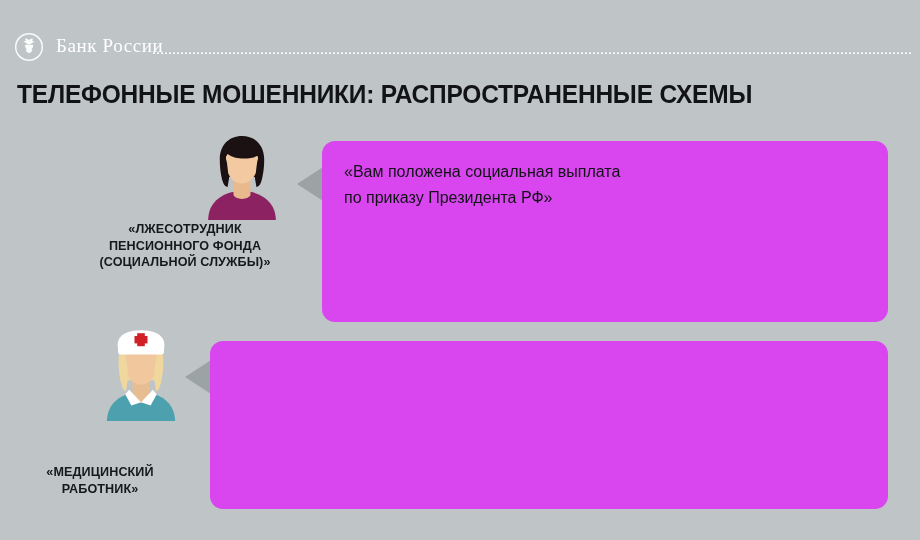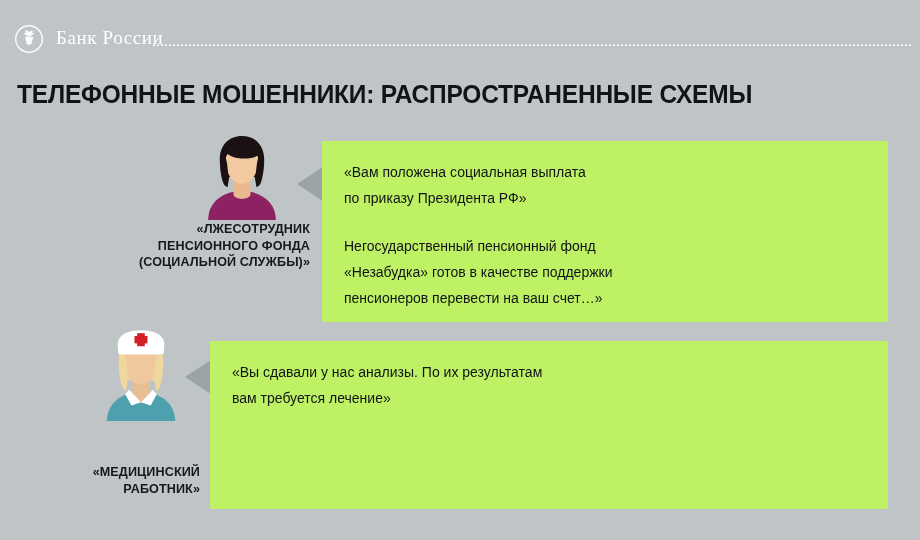--- a/index.html
+++ b/index.html
@@ -22,21 +22,21 @@
     inset: 0;
     width: 920px;
     height: 540px;
     background: #bfc4c6;
     overflow: hidden;
   }
 
   
   #header {
     position: absolute;
-    left: 0; top: 4px;
+    left: 0; top: 12px;
     width: 757px; height: 58px;
   }
 
   #emblem {
     position: absolute;
     left: 14px; top: 20px;
     width: 30px; height: 30px;
   }
 
   #brand-name {
@@ -73,24 +73,24 @@
     color: #111315;
     letter-spacing: -0.2px;
     transform: scaleX(0.96);
     transform-origin: left center;
     white-space: nowrap;
   }
 
   
   .bubble {
     position: absolute;
-    background: #bef264;
-    border-radius: 2px;
+    background: #d946ef;
+    border-radius: 13px;
     color: #111315;
-    font-size: 14px;
+    font-size: 16px;
     line-height: 26px;
   }
   .bubble p { white-space: pre-line; }
   .bubble .para-gap { height: 22px; }
 
   .bubble-tail {
     position: absolute;
     width: 0; height: 0;
     border-top: 17px solid transparent;
     border-bottom: 17px solid transparent;
@@ -111,21 +111,21 @@
   }
   #bubble-medic-tail { left: 185px; top: 360px; }
 
   
   .figure-caption {
     position: absolute;
     font-size: 12.6px;
     font-weight: bold;
     color: #16191b;
     line-height: 16.5px;
-    text-align: right;
+    text-align: center;
     letter-spacing: 0.1px;
     white-space: pre-line;
   }
   #caption-pension { left: 60px; top: 221px; width: 250px; }
   #caption-medic   { left: 0px;  top: 424px; width: 200px; margin-top: 40px; }
 
   
   .avatar { position: absolute; }
   #avatar-pension { left: 186px; top: 133px; width: 112px; height: 90px; }
   #avatar-medic   { left: 82px;  top: 328px; width: 118px; height: 96px; }
@@ -176,23 +176,20 @@
 
   <div class="figure-caption" id="caption-pension">«ЛЖЕСОТРУДНИК
 ПЕНСИОННОГО ФОНДА
 (СОЦИАЛЬНОЙ СЛУЖБЫ)»</div>
 
   <div class="bubble-tail" id="bubble-pension-tail"></div>
   <div class="bubble" id="bubble-pension">
     <p>«Вам положена социальная выплата
 по приказу Президента РФ»</p>
     <div class="para-gap"></div>
-    <p>Негосударственный пенсионный фонд
-«Незабудка» готов в качестве поддержки
-пенсионеров перевести на ваш счет…»</p>
   </div>
 
   <div class="avatar" id="avatar-medic">
     <svg width="118" height="96" viewBox="0 0 118 96" aria-hidden="true">
 
       <path d="M59 64c-17.5 0-30.6 9.3-33.4 22.9-.4 2-.7 4.1-.8 6.1h68.4c-.1-2-.4-4.1-.8-6.1C89.6 73.3 76.5 64 59 64z" fill="#4da1ae"></path>
 
       <path d="M50.5 53h17v14.5c0 4.4-3.8 7.2-8.5 7.2s-8.5-2.8-8.5-7.2V53z" fill="#e7bd92"></path>
 
       <path d="M47.2 61.8l11.8 12.4-9.6 3.4-6.2-11.4z" fill="#ffffff"></path>
@@ -211,18 +208,16 @@
       <rect x="55.2" y="5.2" width="7.6" height="13" fill="#d22027"></rect>
       <rect x="52.5" y="8" width="13" height="7.4" fill="#d22027"></rect>
     </svg>
   </div>
 
   <div class="figure-caption" id="caption-medic">«МЕДИЦИНСКИЙ
 РАБОТНИК»</div>
 
   <div class="bubble-tail" id="bubble-medic-tail"></div>
   <div class="bubble" id="bubble-medic">
-    <p>«Вы сдавали у нас анализы. По их результатам
-вам требуется лечение»</p>
     <div class="para-gap"></div>
   </div>
 
 </div>
 
 </body></html>

